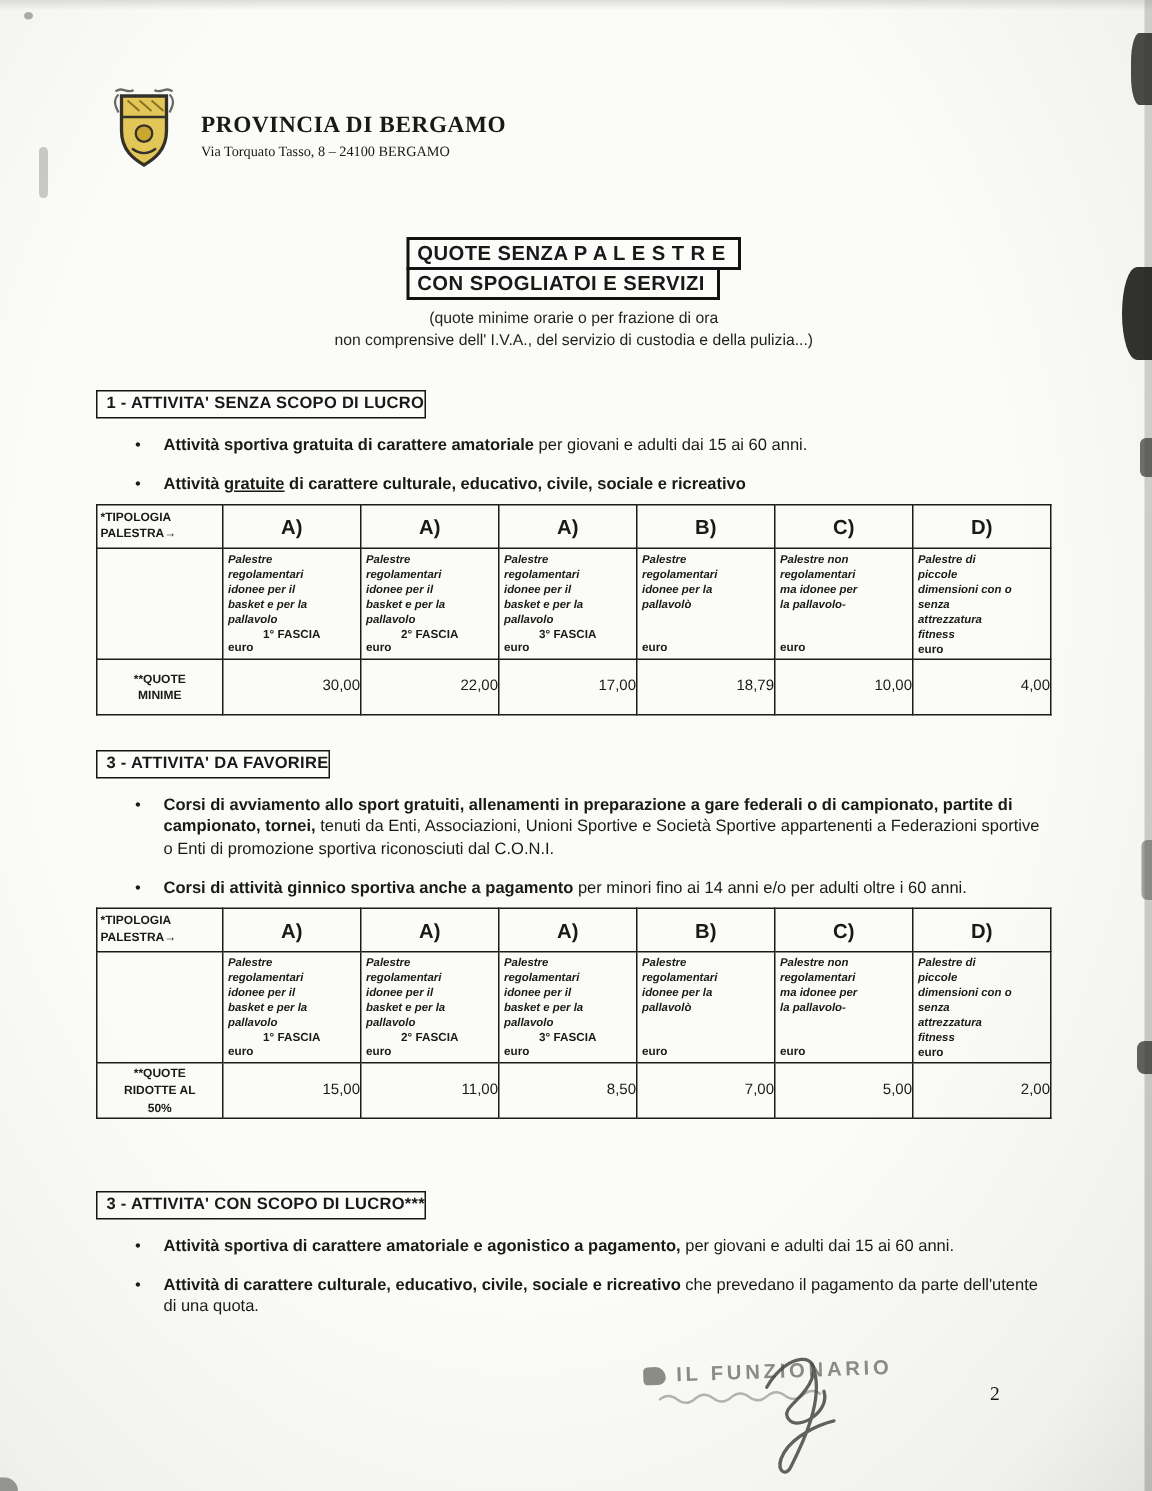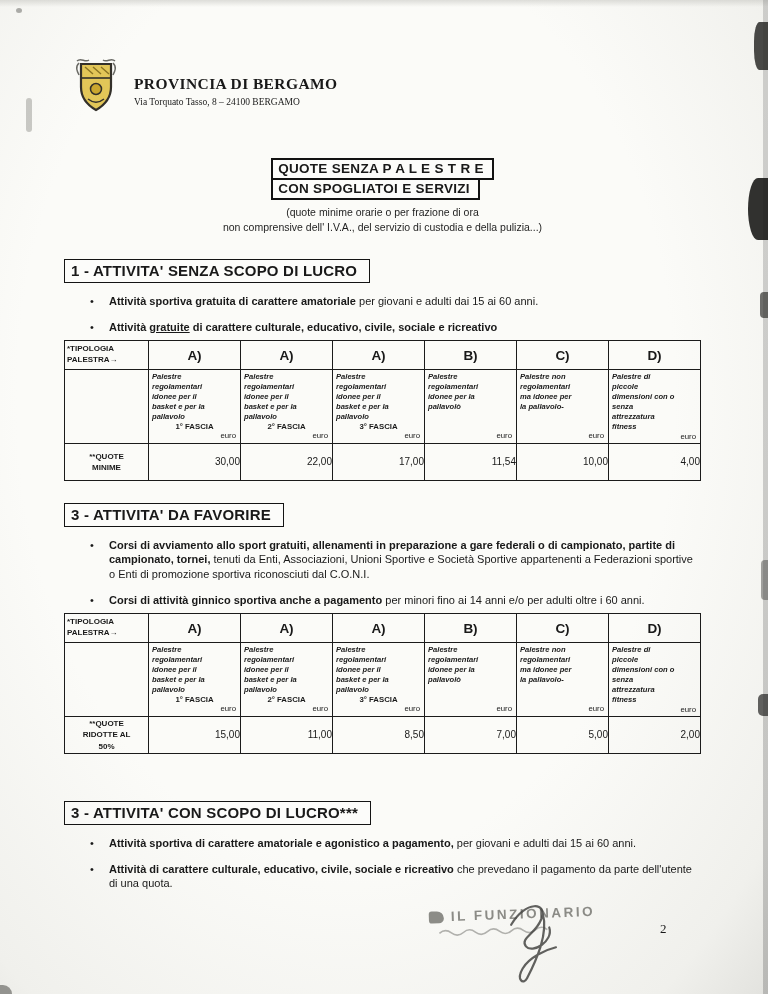--- a/index.html
+++ b/index.html
@@ -19,37 +19,37 @@
   .tbox-group { display:inline-block; text-align:left; }
   .tbox { width:max-content; border:2px solid #121212; padding:1px 8px 2px 5px; font-weight:bold; font-size:13.5px; letter-spacing:.3px; background:rgba(255,255,255,.35); }
   .tbox + .tbox { margin-top:-2px; }
   .sub { font-size:10.5px; margin-top:3px; color:#1f1f1f; }
   .sub.first { margin-top:6px; }
 
   
   .sec1 { margin-top:26px; }
   .sec2 { margin-top:22px; }
   .sec3 { margin-top:47px; }
-  .sec-head { display:inline-block; border:1.6px solid #141414; padding:2px 12px 3px 6px; font-weight:bold; font-size:15px; letter-spacing:.2px; background:rgba(255,255,255,.3); }
+  .sec-head { display:inline-block; border:1.6px solid #141414; padding:2px 0 3px 6px; font-weight:bold; font-size:11px; letter-spacing:.2px; background:rgba(255,255,255,.3); }
   .bullet { display:flex; margin:11px 0 0 26px; font-size:11px; line-height:1.33; }
   .bullet .dot { width:19px; flex:0 0 auto; }
   .bullet p { flex:1; }
   .ul { text-decoration:underline; }
 
   
   table.qt { width:100%; border-collapse:collapse; table-layout:fixed; margin-top:6px; }
   .qt col.c0 { width:84px; }
   .qt td { border:1.4px solid #1b1b1b; }
   .corner { font-size:8px; font-weight:bold; white-space:pre-line; padding:3px 2px; vertical-align:top; line-height:1.35; }
   .lt { font-size:13.5px; font-weight:bold; text-align:center; height:25px; vertical-align:middle; }
   .desc-td { height:74px; vertical-align:top; padding:0; }
   .desc-wrap { display:flex; flex-direction:column; height:72px; padding:2px 3px; }
   .desc { font-size:7.6px; font-weight:bold; line-height:1.32; white-space:pre-line; flex:1;font-style:italic; }
   .fascia { font-size:7.8px; font-weight:bold; text-align:center; }
-  .unit { font-size:7.8px; font-weight:normal; text-align:right; padding-right:1px; }
+  .unit { font-size:7.8px; font-weight:bold; padding-right:1px; }
   .rl { font-size:8px; font-weight:bold; text-align:center; white-space:pre-line; vertical-align:middle; line-height:1.4; }
   .val { font-size:10px; font-weight:normal; text-align:right; height:37px; vertical-align:middle; }
 
   
   .stamp { position:absolute; left:430px; top:906px; width:210px; height:85px; transform:rotate(-2deg); }
   .stamp-row { display:flex; align-items:center; gap:7px; }
   .stamp-blob { width:15px; height:12px; background:#71716c; border-radius:3px 7px 5px 3px; opacity:.8; flex:0 0 auto; }
   .stamp-text { font-weight:bold; font-size:13.5px; letter-spacing:2.5px; color:#8b8b86; }
   .stamp-sub { display:block; margin:3px 0 0 8px; opacity:.75; }
   .signature { position:absolute; left:62px; top:-8px; }
@@ -202,21 +202,21 @@
                   <div class="unit">euro</div>
                 </div>
               </td>
           </tr>
           <tr>
             <td class="rl">**QUOTE
 MINIME</td>
             <td class="val">30,00</td>
             <td class="val">22,00</td>
             <td class="val">17,00</td>
-            <td class="val">11,54</td>
+            <td class="val">18,79</td>
             <td class="val">10,00</td>
             <td class="val">4,00</td>
           </tr>
         </tbody>
       </table>
     </section>
 
     <section class="sec2">
       <div class="sec-head">3 - ATTIVITA' DA FAVORIRE</div>
       <div class="bullet">

